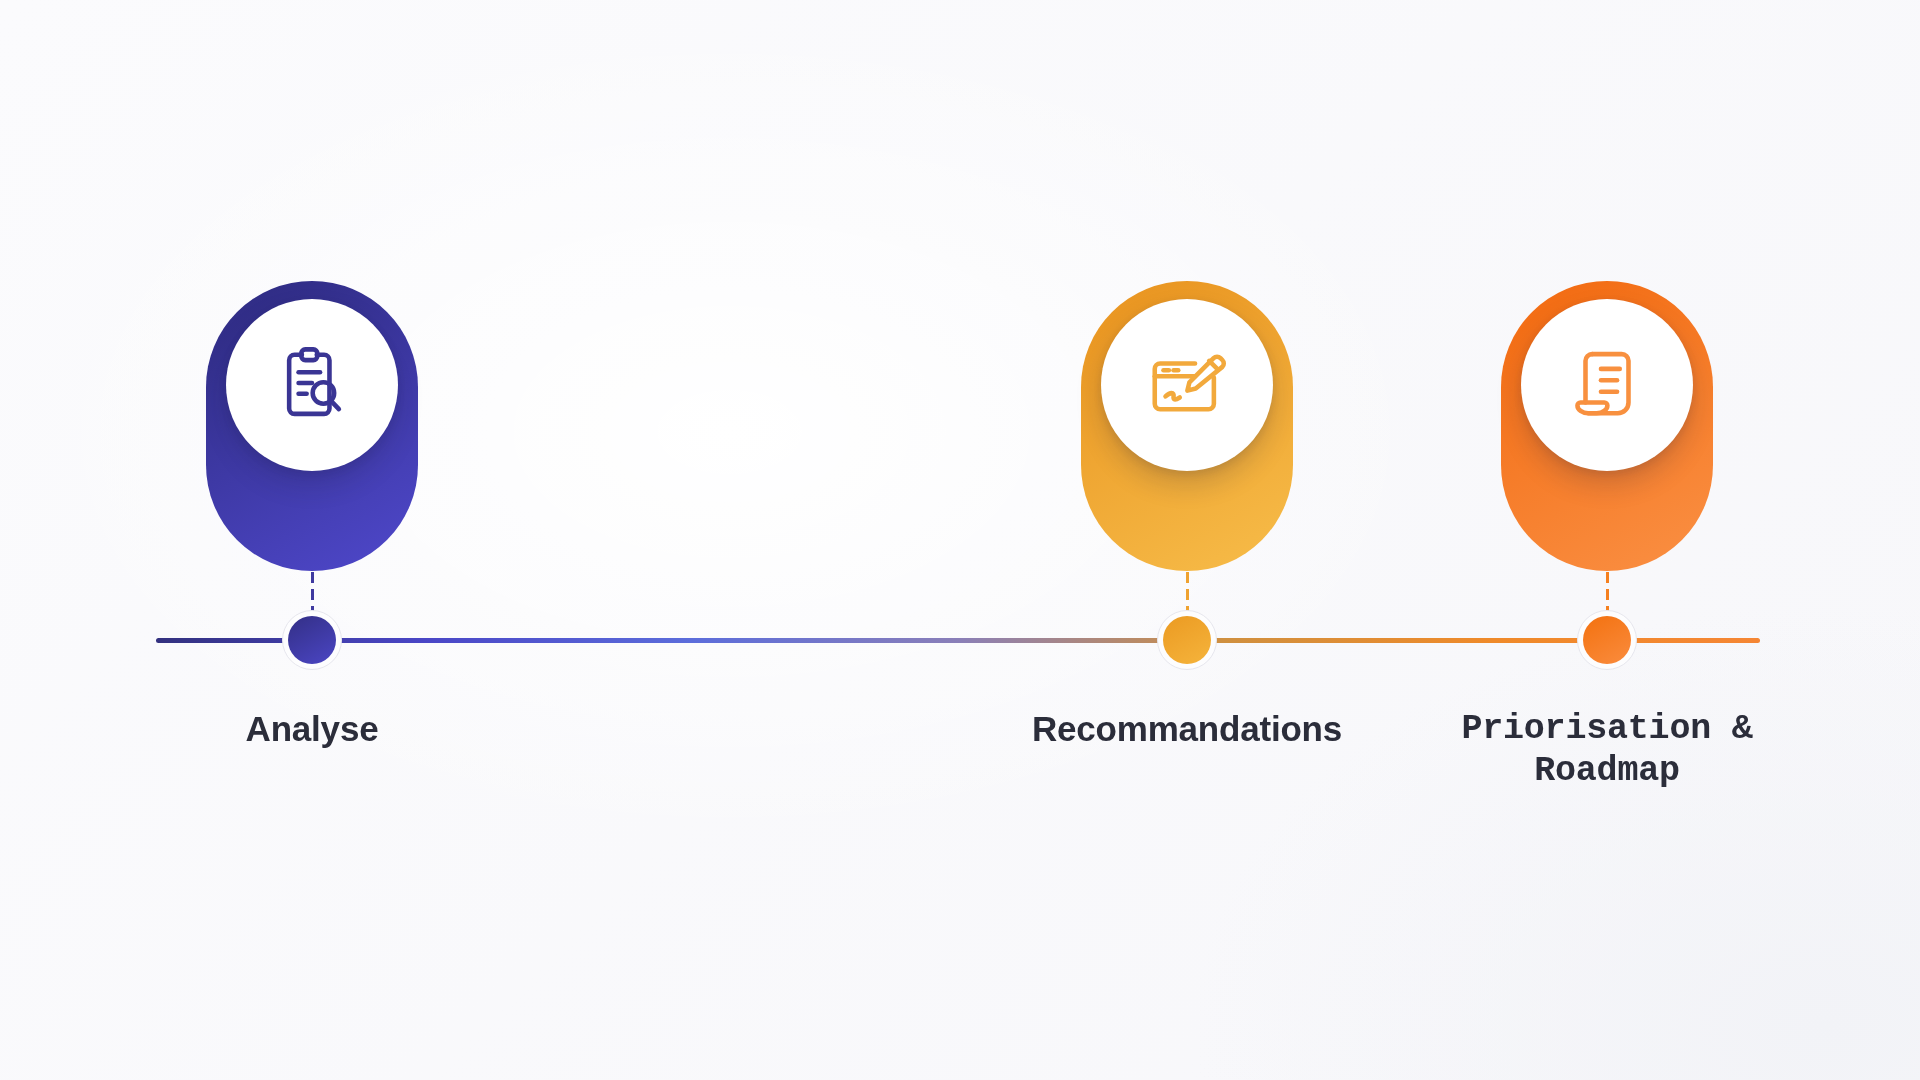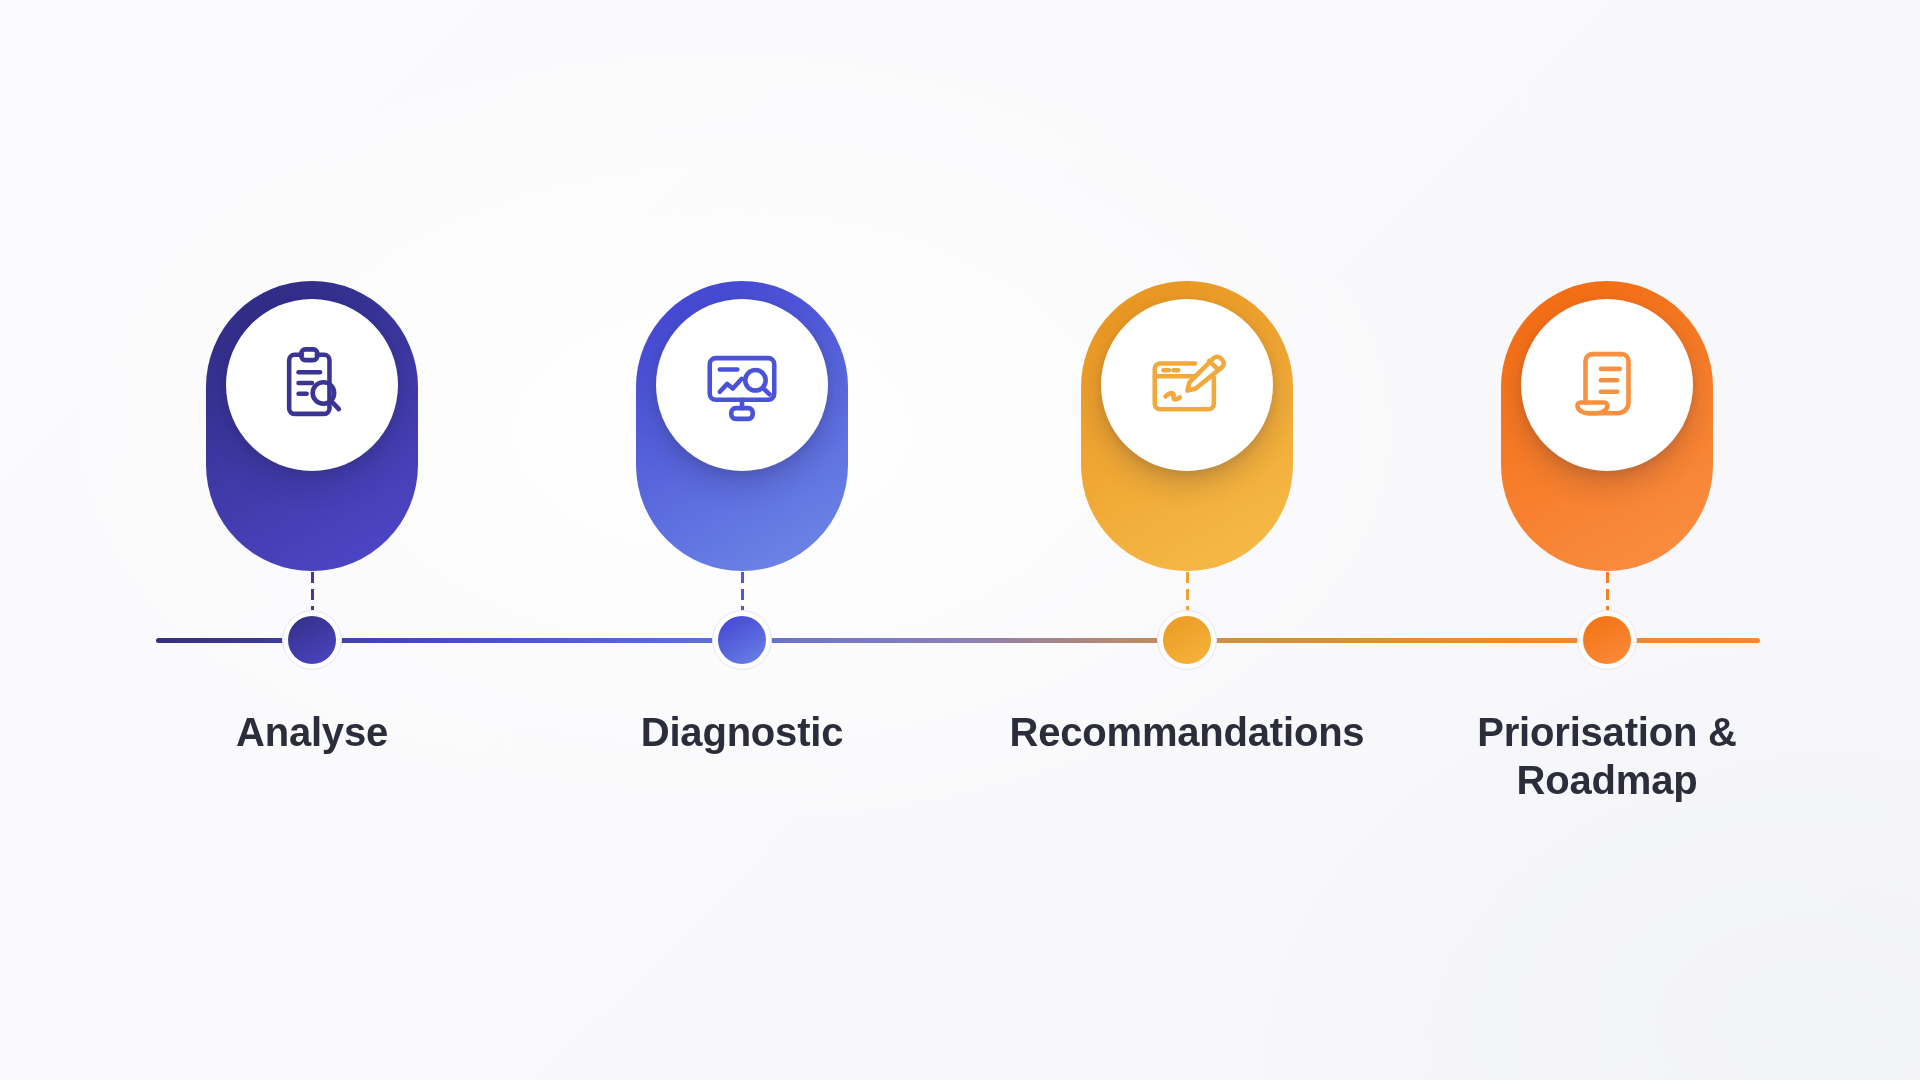--- a/index.html
+++ b/index.html
@@ -112,21 +112,21 @@
   }
 
   
   .label{
     position:absolute;
     left:50%;
     margin-left:-190px;
     top:708px;
     width:380px;
     text-align:center;
-    font-size:40px;
+    font-size:35px;
     font-weight:bold;
     line-height:1.21;
     color:#2b2d3a;
     letter-spacing:-0.2px;
     white-space:pre-line;
   }
 </style>
 </head>
 <body style="background: rgb(249, 249, 251);">
 
@@ -158,46 +158,20 @@
 
       <div class="drop" style="background-image: repeating-linear-gradient(rgb(63, 58, 160) 0px, rgb(63, 58, 160) 11px, rgba(0, 0, 0, 0) 11px, rgba(0, 0, 0, 0) 17px);"></div>
 
       <div class="node" style="border-color: rgb(231, 231, 238); background: rgb(253, 253, 254);">
         <div class="node-fill" style="background: linear-gradient(150deg, rgb(51, 47, 134) 0%, rgb(75, 70, 196) 100%);"></div>
       </div>
 
       <div class="label">Analyse</div>
     </div>
 
-    <div class="step" id="step-1" style="left: 742px;">
-      <div class="capsule" style="background: linear-gradient(150deg, rgb(64, 64, 207) 0%, rgb(111, 138, 232) 100%);"></div>
-
-      <div class="icon-well">
-
-        <svg width="86" height="86" viewBox="0 0 64 64" fill="none">
-          <g class="ico-stroke" stroke-width="3.4" stroke-linecap="round" stroke-linejoin="round" stroke="#4a52d8">
-            <rect x="8" y="12" width="48" height="31" rx="4.5"></rect>
-            <path d="M15.5 20.5h13"></path>
-            <path d="M15.5 37 21 31.2l4.2 3.4 6.6-7.2"></path>
-            <circle cx="42" cy="28.5" r="7.6"></circle>
-            <path d="M47.6 34.2 52.5 39"></path>
-            <path d="M32 43v6.2"></path>
-            <rect x="24" y="49.2" width="16" height="8" rx="3.4"></rect>
-          </g>
-        </svg>
-      </div>
-
-      <div class="drop" style="background-image: repeating-linear-gradient(rgb(79, 87, 218) 0px, rgb(79, 87, 218) 11px, rgba(0, 0, 0, 0) 11px, rgba(0, 0, 0, 0) 17px);"></div>
-
-      <div class="node" style="border-color: rgb(231, 231, 238); background: rgb(253, 253, 254);">
-        <div class="node-fill" style="background: linear-gradient(150deg, rgb(67, 67, 210) 0%, rgb(107, 131, 230) 100%);"></div>
-      </div>
-
-      <div class="label">Diagnostic</div>
-    </div>
 
     <div class="step" id="step-2" style="left: 1187px;">
       <div class="capsule" style="background: linear-gradient(150deg, rgb(232, 146, 30) 0%, rgb(247, 189, 74) 100%);"></div>
 
       <div class="icon-well">
 
         <svg width="86" height="86" viewBox="0 0 64 64" fill="none">
           <g class="ico-stroke" stroke-width="3.4" stroke-linecap="round" stroke-linejoin="round" stroke="#f2a93c">
             <path d="M52 26.5V46a4 4 0 0 1-4 4H12a4 4 0 0 1-4-4V20a4 4 0 0 1 4-4h26"></path>
             <path d="M8 25.5h30"></path>
@@ -212,21 +186,21 @@
 
       <div class="drop" style="background-image: repeating-linear-gradient(rgb(239, 162, 48) 0px, rgb(239, 162, 48) 11px, rgba(0, 0, 0, 0) 11px, rgba(0, 0, 0, 0) 17px);"></div>
 
       <div class="node" style="border-color: rgb(231, 231, 238); background: rgb(253, 253, 254);">
         <div class="node-fill" style="background: linear-gradient(150deg, rgb(235, 154, 34) 0%, rgb(245, 180, 60) 100%);"></div>
       </div>
 
       <div class="label">Recommandations</div>
     </div>
 
-    <div class="step" id="step-3" style="left: 1607px;">
+    <div class="step" id="step-3" style="left: 1607px; font-family: Liberation Mono, monospace;">
       <div class="capsule" style="background: linear-gradient(150deg, rgb(242, 105, 15) 0%, rgb(250, 144, 68) 100%);"></div>
 
       <div class="icon-well">
 
         <svg width="86" height="86" viewBox="0 0 64 64" fill="none">
           <g class="ico-stroke" stroke-width="3.4" stroke-linecap="round" stroke-linejoin="round" stroke="#f8903f">
             <path d="M21 9h22a5 5 0 0 1 5 5v31a8 8 0 0 1-8 8H18"></path>
             <path d="M21 9a5 5 0 0 0-5 5v31"></path>
             <path d="M27.5 20h14"></path>
             <path d="M27.5 28.5h12"></path>

